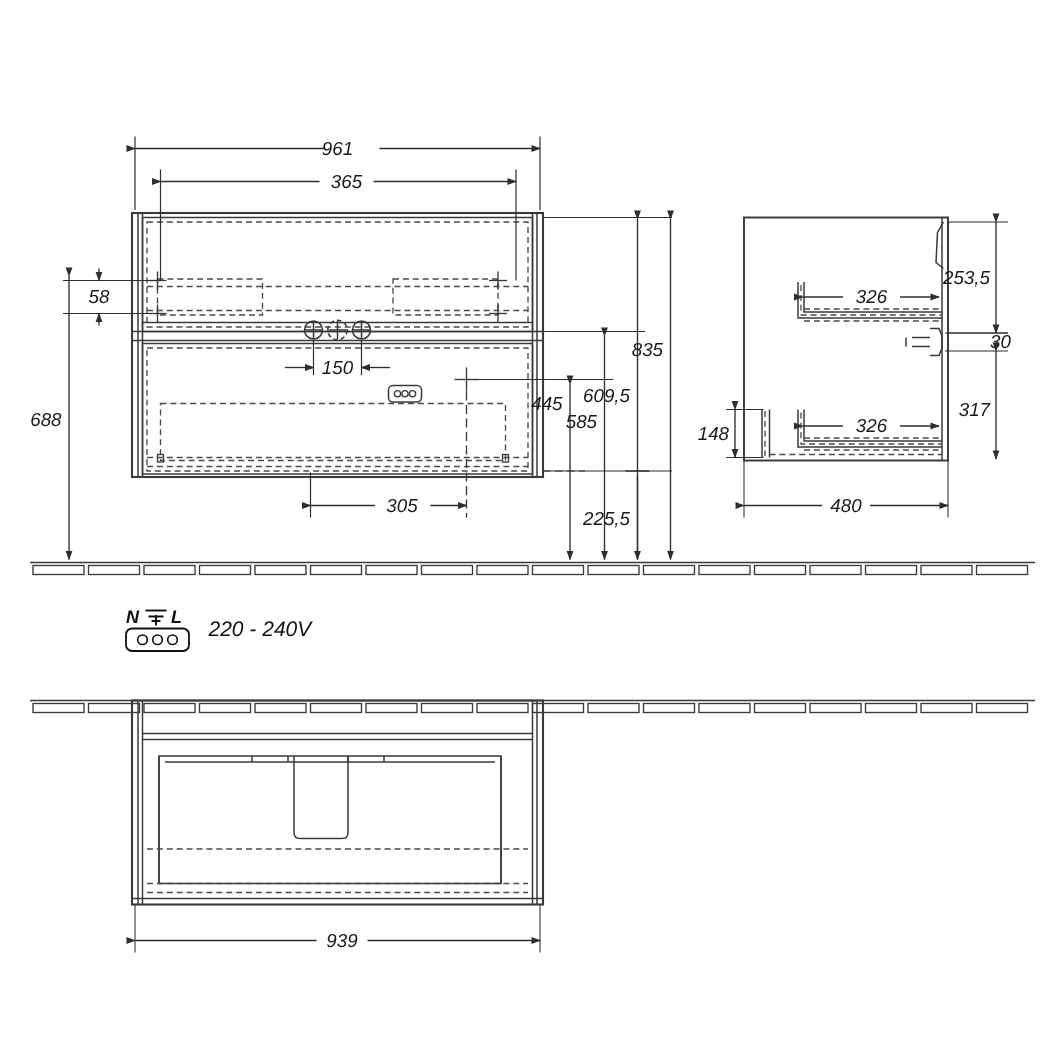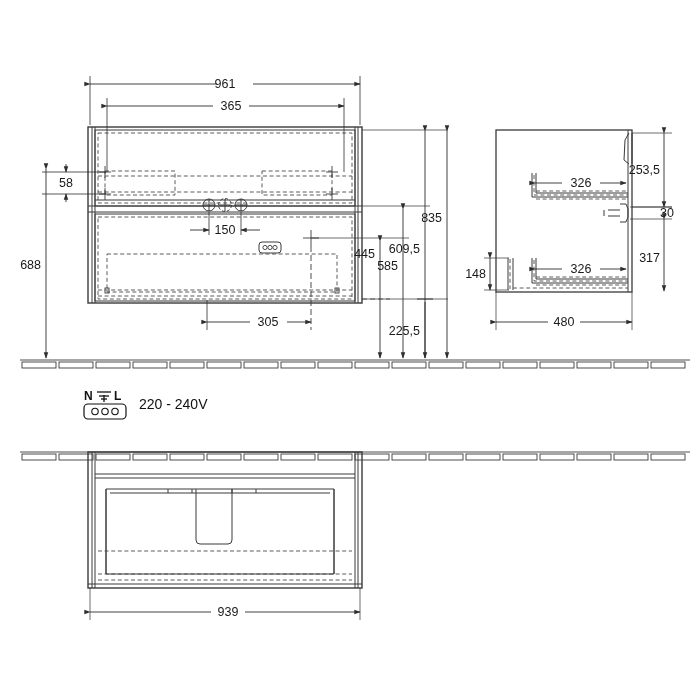--- a/index.html
+++ b/index.html
@@ -11,23 +11,24 @@
   body {
     width: 700px;
     height: 700px;
     font-family: "Liberation Sans", sans-serif;
     position: relative;
     overflow: hidden;
   }
   #drawing-root {
     position: absolute;
     left: 0;
-    top: 0;
+    top: 15px;
     width: 700px;
     height: 544px;
+    font-style: italic;
   }
   svg.sheet {
     display: block;
     width: 700px;
     height: 700px;
     background: #ffffff;
   }
   .dim-text {
     font-family: "Liberation Sans", sans-serif;
     font-size: 12.5px;

